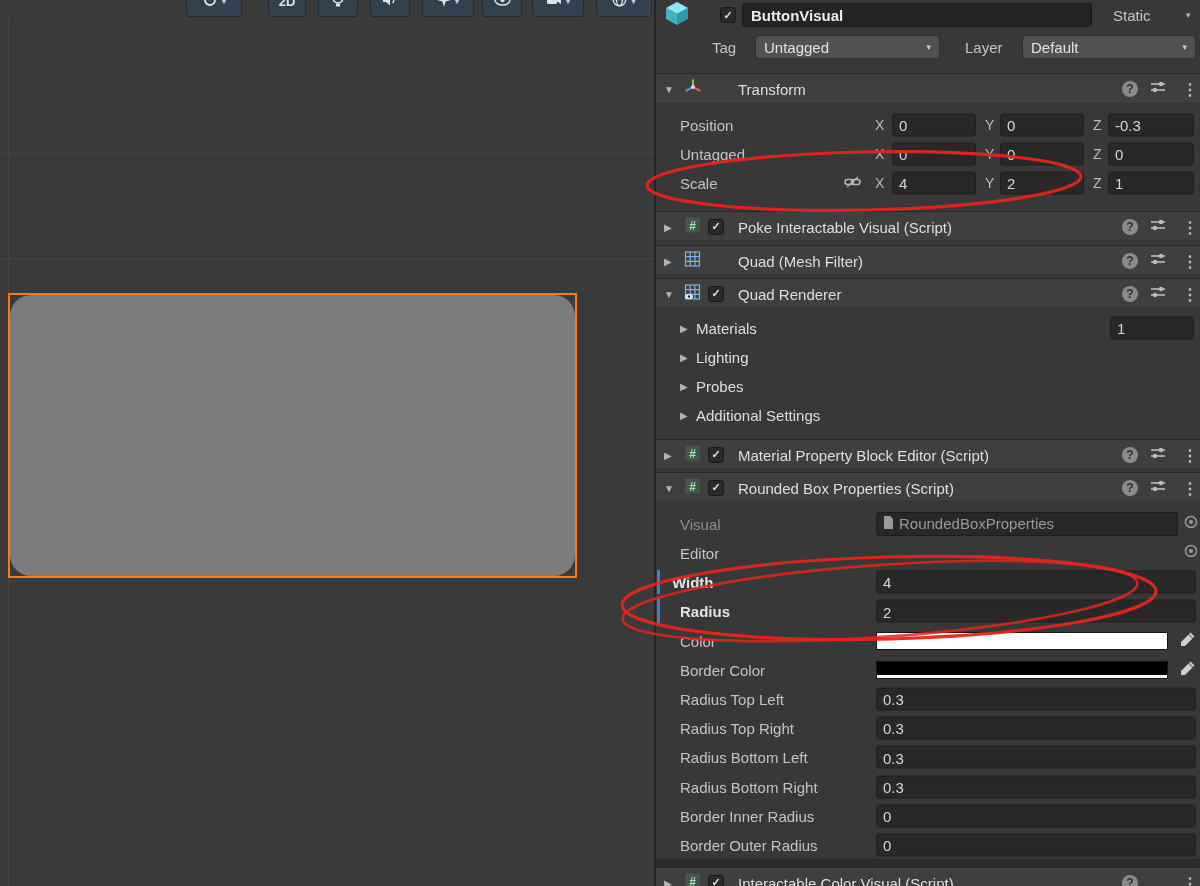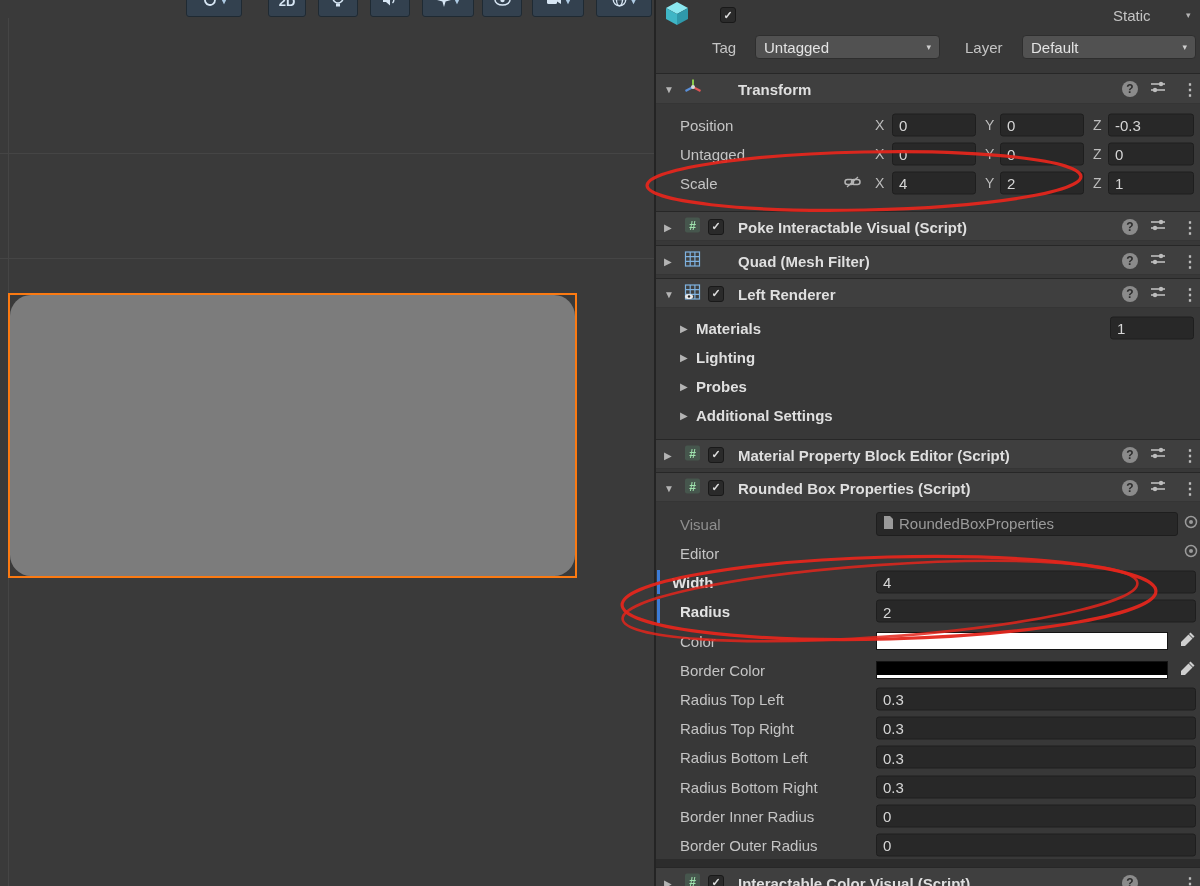--- a/index.html
+++ b/index.html
@@ -16,21 +16,21 @@
   #quad{position:absolute;left:8px;top:293px;width:569px;height:285px;background:#3a3a3a;border:2px solid #fb7a12}
   #quad-inner{position:absolute;inset:0;background:#7c7c7c;border-radius:21px}
   
   #inspector{position:absolute;left:654px;top:0;width:546px;height:886px;background:#383838;
              border-left:2px solid #242424;overflow:hidden}
   .irow{position:absolute;left:0;width:546px}
   .comp-hdr{background:#3f3f3f;border-top:1px solid #272727;box-shadow:inset 0 -1px 0 #353535}
   .lbl{font-size:15px;color:#c4c4c4;white-space:nowrap}
   .lbl-dim{color:#8f8f8f}
   .lbl-bold{font-weight:bold;color:#e2e2e2}
-  .title{font-size:15px;font-weight:bold;color:#dfdfdf;white-space:nowrap}
+  .title{font-size:15px;font-weight:normal;color:#dfdfdf;white-space:nowrap}
   .fold{font-size:10px;color:#b4b4b4}
   .axis{font-size:14px;color:#bdbdbd}
   .nfield{background:#282828;border:1px solid #1e1e1e;border-radius:3px;height:23px;
           color:#d6d6d6;font-size:15px;padding:1px 6px 0 6px;overflow:hidden;white-space:nowrap;
           display:flex;align-items:center}
   .objfield{background:#282828;border:1px solid #1e1e1e;border-radius:3px;height:24px;
             font-size:15px;padding:0 6px;overflow:hidden;white-space:nowrap;display:flex;align-items:center;gap:5px}
   .dropdown{background:#515151;border:1px solid #2e2e2e;border-radius:4px;height:24px;
             display:flex;align-items:center;justify-content:space-between;padding:0 8px;
             color:#e3e3e3;font-size:15px;overflow:hidden;white-space:nowrap}
@@ -124,20 +124,23 @@
       <span class="c" style="left:8px">
         <svg width="26" height="26" viewBox="0 0 26 26">
             <polygon points="13,2 24,8 13,14 2,8" fill="#8ce8f0"></polygon>
             <polygon points="2,8 13,14 13,25 2,19" fill="#3fb6c6"></polygon>
             <polygon points="24,8 13,14 13,25 24,19" fill="#2f99ab"></polygon>
           </svg>
       </span>
       <span class="c cb" style="left:64px">
           <span class="tick">✓</span>
         </span>
+      <div class="c namefield" style="left:86px;width:350px">
+        <span>ButtonVisual</span>
+      </div>
       <span class="c lbl" style="left:457px">Static</span>
       <span class="c fold" style="left:530px;font-size:9px">▾</span>
     </div>
 
     <div class="irow" style="top:30px;height:34px">
       <span class="c lbl" style="left:56px">Tag</span>
       <div class="c dropdown" style="left:99px;width:185px">
         <span>Untagged</span>
         <span class="dd-caret">▾</span>
       </div>
@@ -283,21 +286,21 @@
               <line x1="1.5" y1="10.9" x2="15.5" y2="10.9"></line>
               <line x1="6.2" y1="1.5" x2="6.2" y2="15.5"></line>
               <line x1="10.9" y1="1.5" x2="10.9" y2="15.5"></line>
             </g>
             <ellipse cx="5" cy="13" rx="4" ry="2.6" fill="#e8e8e8"></ellipse>
             <circle cx="5" cy="13" r="1.2" fill="#222"></circle>
           </svg></span>
       <span class="c cb" style="left:52px">
           <span class="tick">✓</span>
         </span>
-      <span class="c title" style="left:82px">Left Renderer</span>
+      <span class="c title" style="left:82px">Quad Renderer</span>
       <span class="c help" style="left:466px">?</span>
       <span class="c" style="left:494px"><svg width="16" height="14" viewBox="0 0 16 14">
             <g stroke="#bdbdbd" stroke-width="1.6">
               <line x1="1" y1="4" x2="15" y2="4"></line>
               <line x1="1" y1="10" x2="15" y2="10"></line>
             </g>
             <circle cx="11" cy="4" r="2.2" fill="#bdbdbd"></circle>
             <circle cx="5" cy="10" r="2.2" fill="#bdbdbd"></circle>
           </svg></span>
       <span class="c kebab" style="left:526px">⋮</span>

